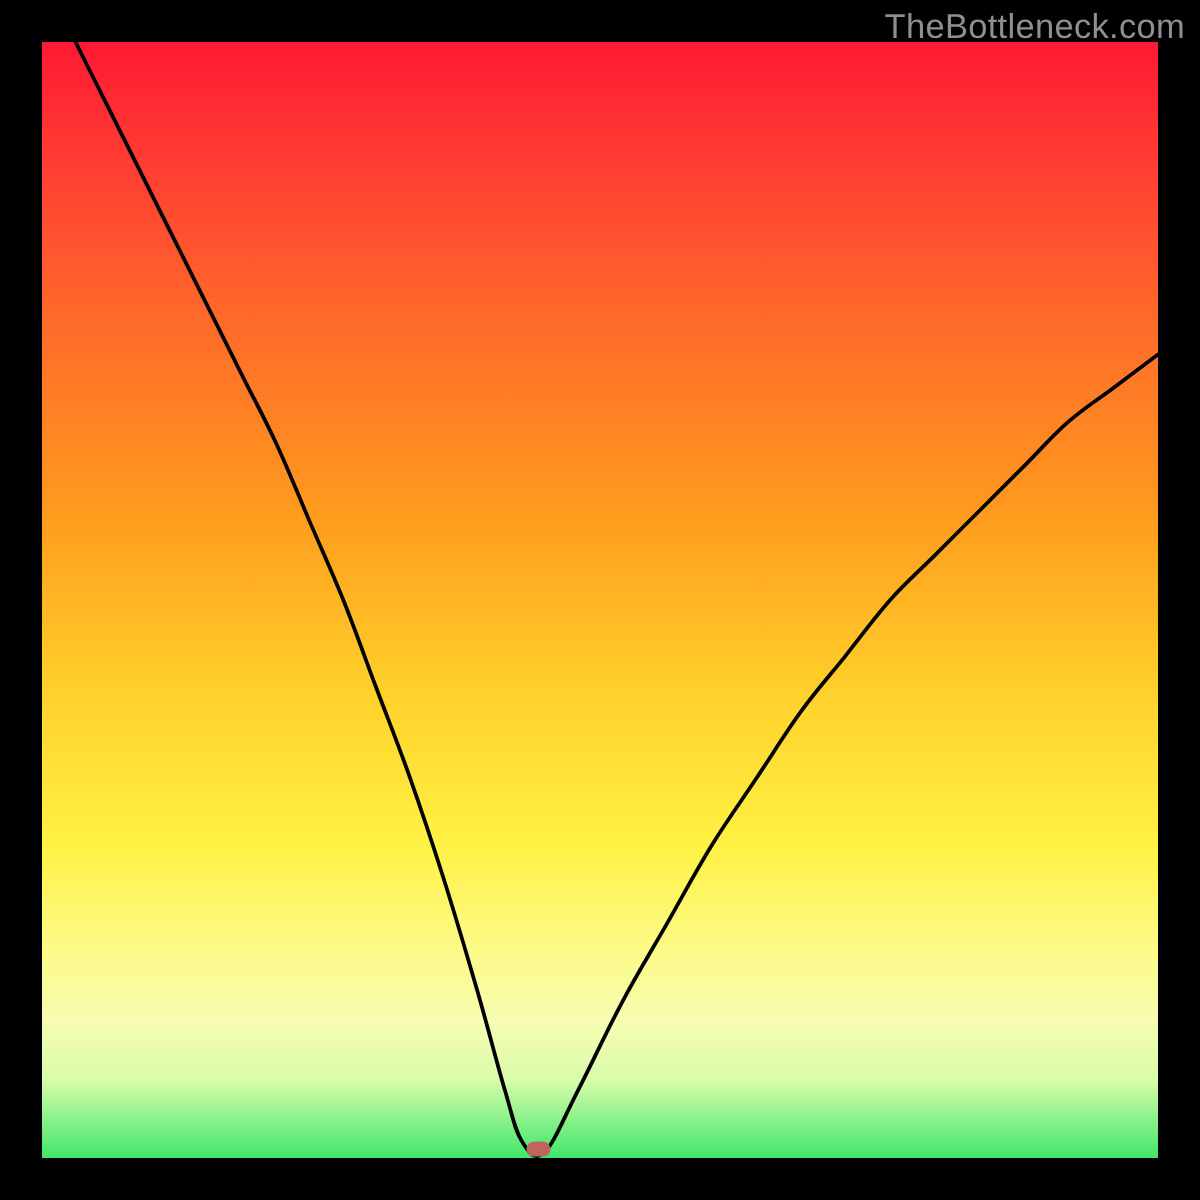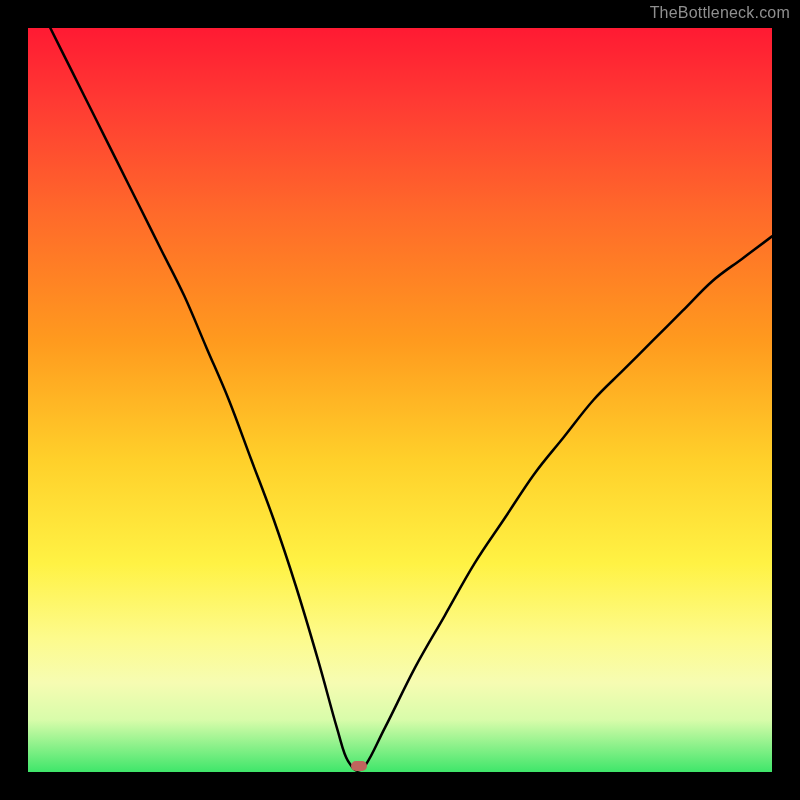--- a/index.html
+++ b/index.html
@@ -44,21 +44,21 @@
     width: 16px;
     height: 10px;
     border-radius: 5px;
     transform: translate(-50%, -50%);
   }
   .watermark {
     position: absolute;
     top: 4px;
     right: 10px;
     color: #8f8f8f;
-    font-size: 16px;
+    font-size: 23px;
     font-weight: 400;
     letter-spacing: 0.2px;
   }
   svg.curve {
     position: absolute;
     left: 0;
     top: 0;
   }
 </style>
 </head>

